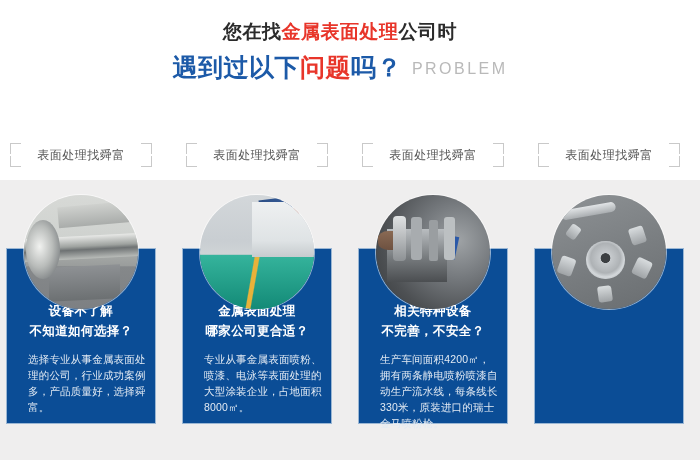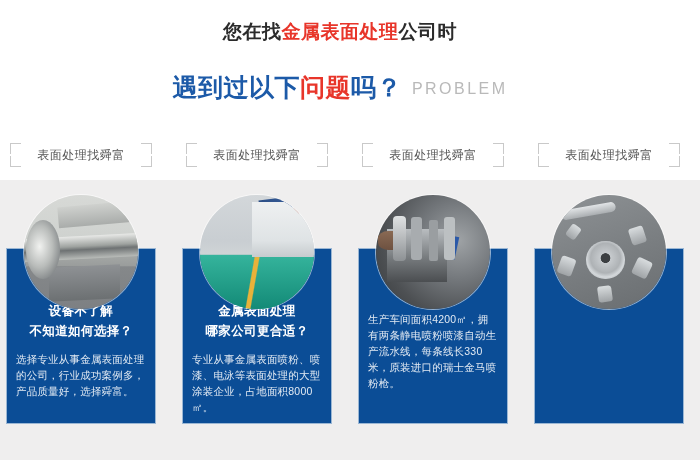--- a/index.html
+++ b/index.html
@@ -38,21 +38,21 @@
   }
   .heading-line1 {
     font-size: 19px;
     line-height: 28px;
     font-weight: 600;
     color: #2b2b2b;
     letter-spacing: .5px;
   }
   .heading-line1 .hl { color: #e8352a; }
   .heading-line2 {
-    margin-top: 24px;
+    margin-top: 4px;
     font-size: 25px;
     line-height: 34px;
     font-weight: 700;
     color: #1c5aa8;
     letter-spacing: .5px;
   }
   .heading-line2 .hl { color: #e8352a; }
   .heading-line2 .en {
     font-size: 16px;
     font-weight: 400;
@@ -128,20 +128,21 @@
     letter-spacing: .4px;
     white-space: pre-line;
   }
   .panel-desc {
     margin-top: 10px;
     color: #e2eaf3;
     font-size: 10.5px;
     line-height: 16px;
     text-align: left;
     letter-spacing: .2px;
+    margin-left: 12px;
   }
 
   
   .photo {
     position: absolute;
     left: 18px; top: 55px;
     width: 114px; height: 114px;
     border-radius: 50%;
     overflow: hidden;
     z-index: 3;
@@ -348,20 +349,22 @@
     <div class="card c2">
       <div class="tab">
         <span class="corner tl"></span>
         <span class="corner tr"></span>
         <span class="corner bl"></span>
         <span class="corner br"></span>
         <span class="tab-text">表面处理找舜富</span>
       </div>
       <div class="panel">
         <div class="panel-inner">
+          <div class="panel-title">相关特种设备
+不完善，不安全？</div>
           <div class="panel-desc">生产车间面积4200㎡，拥有两条静电喷粉喷漆自动生产流水线，每条线长330米，原装进口的瑞士金马喷粉枪。</div>
         </div>
       </div>
       <div class="photo">
         <div class="ph ph3">
           <div class="ph3-blue"></div>
           <div class="ph3-hand"></div>
         </div>
       </div>
     </div>

